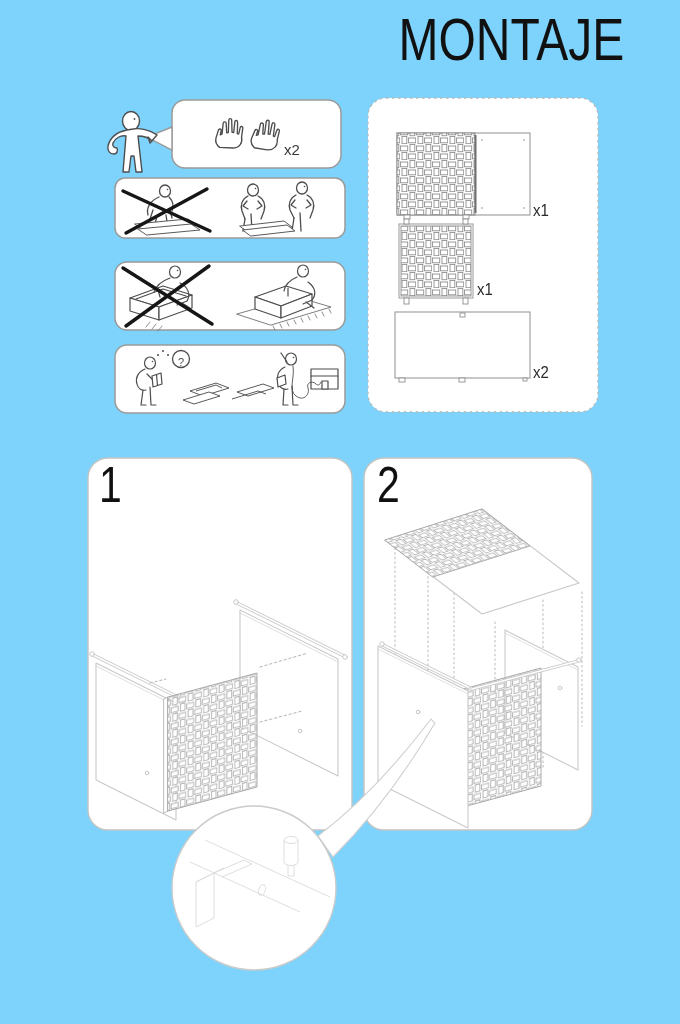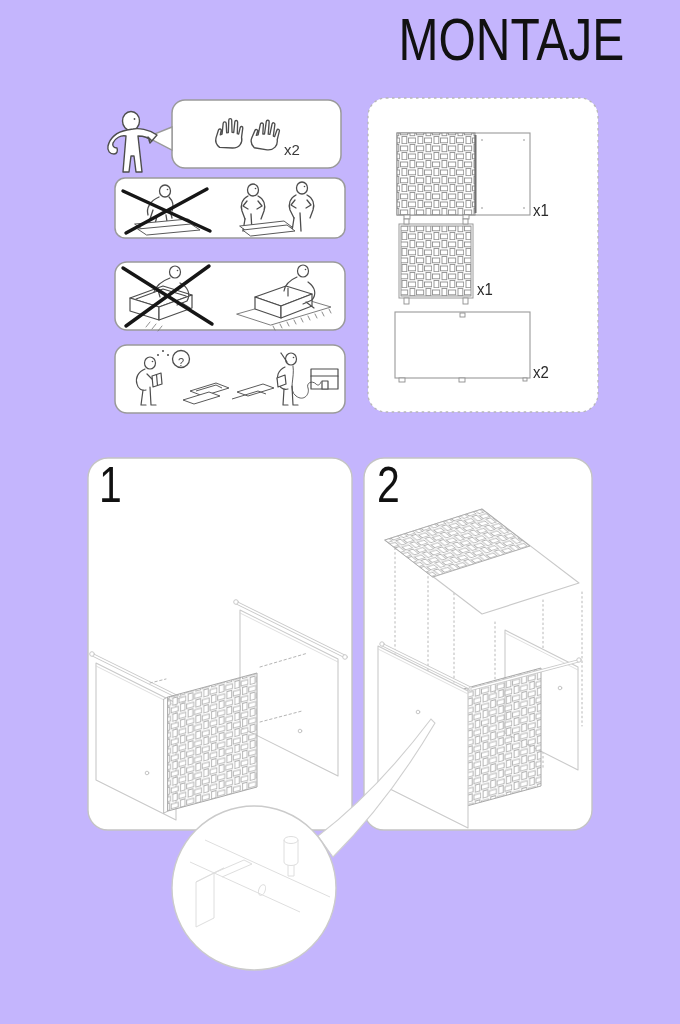--- a/index.html
+++ b/index.html
@@ -1,17 +1,17 @@
 <!DOCTYPE html>
 <html><head>
 <meta charset="utf-8">
 <style>
   html,body{margin:0;padding:0;background:#fff;}
   .page{
-    position:relative;width:680px;height:1024px;background:#c4b5fd;overflow:hidden;
+    position:relative;width:680px;height:1024px;background:#7dd3fc;overflow:hidden;
     font-family:"Liberation Sans",sans-serif;
     text-align:right;
   }
   .title{
     position:absolute;top:10px;right:56px;
     font-size:60px;line-height:1;color:#111;font-weight:400;letter-spacing:0;
     transform:scaleX(0.8);transform-origin:100% 50%;
     white-space:nowrap;
   }
   svg.sheet{position:absolute;left:0;top:0;}

